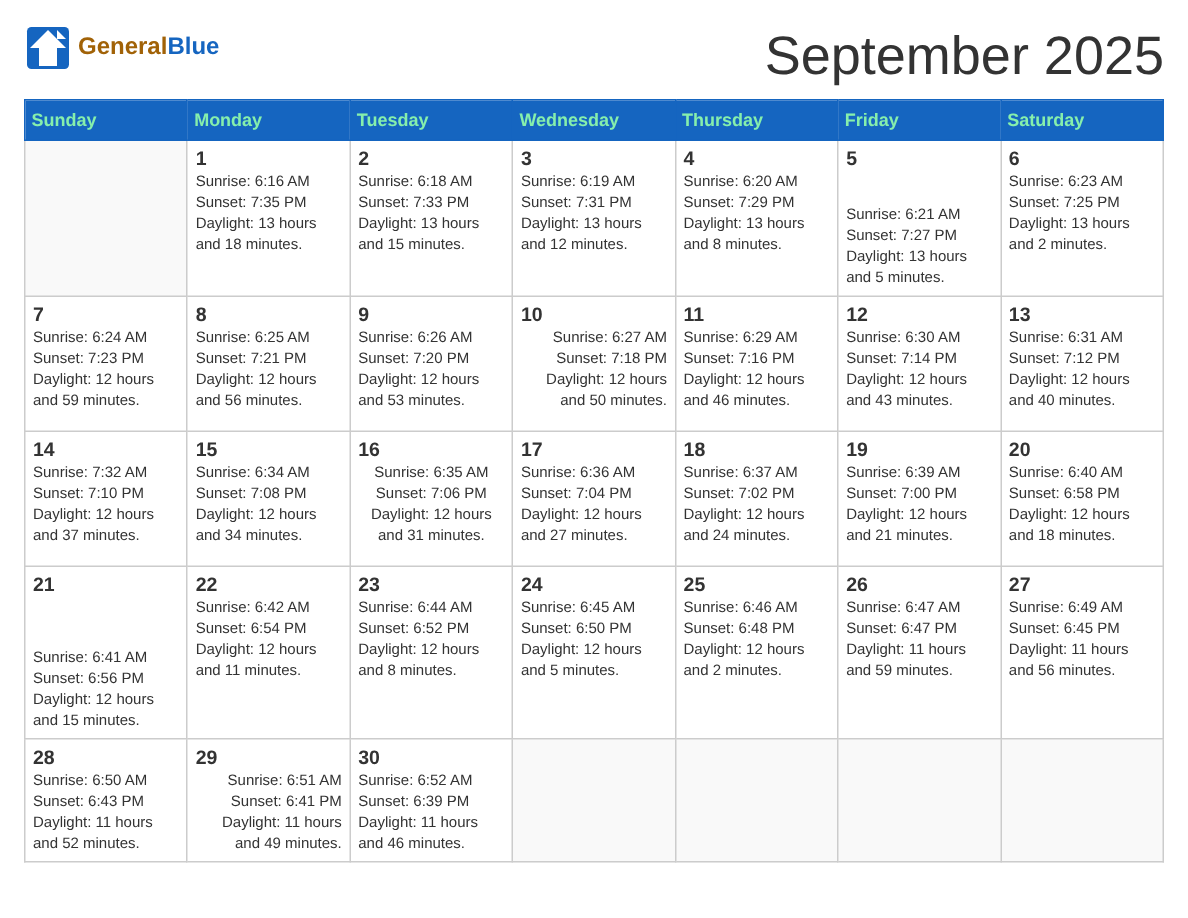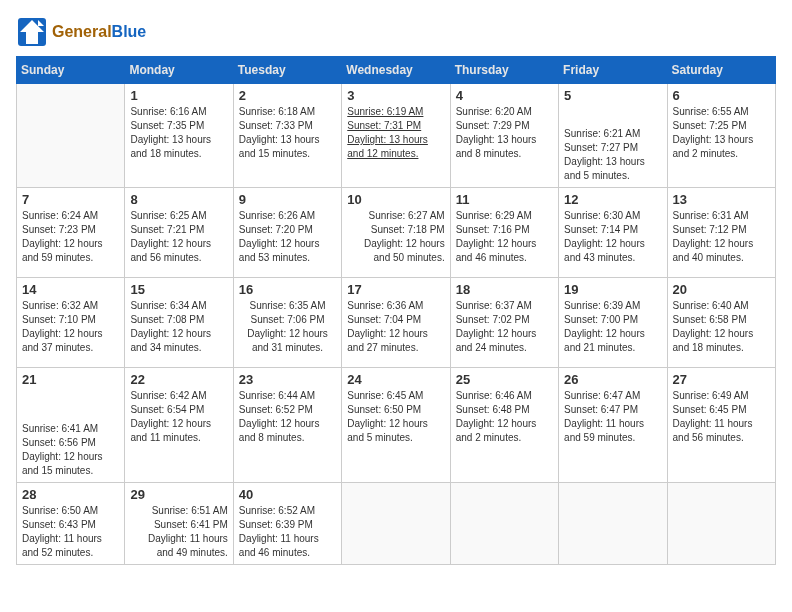--- a/index.html
+++ b/index.html
@@ -25,21 +25,21 @@
     .month-title { font-size: 36px; color: #333; font-weight: normal; }
     .location-title { font-size: 16px; color: #555; }
     
     .calendar {
       width: 100%;
       border-collapse: collapse;
       font-size: 11px;
     }
     .calendar th {
       background: #1565c0;
-      color: #e5e5e5;
+      color: #86efac;
       padding: 6px 4px;
       text-align: left;
       font-size: 12px;
       font-weight: bold;
       border: 1px solid #1565c0;
     }
     .calendar td {
       border: 1px solid #ccc;
       vertical-align: top;
       padding: 4px 5px;
@@ -76,20 +76,21 @@
       <polygon points="16,4 28,16 22,16 22,28 10,28 10,16 4,16" fill="white"></polygon>
       <polygon points="22,4 28,10 22,10" fill="white"></polygon>
     </svg>
     <div>
       <div>
         <span style="font-size:16px;font-weight:bold;color:#a16207;">General</span><span style="font-size:16px;font-weight:bold;color:#1565c0;">Blue</span>
       </div>
     </div>
   </div>
   <div class="title-block">
+    <div class="month-title">September 2025</div>
   </div>
 </div>
 
 <table class="calendar">
   <thead>
     <tr>
     <th>Sunday</th>
         <th>Monday</th>
         <th>Tuesday</th>
         <th>Wednesday</th>
@@ -110,42 +111,42 @@
         </td>
         <td>
           <span class="day-number">2</span>
           <div class="day-info" style="white-space: pre-line;">Sunrise: 6:18 AM
 Sunset: 7:33 PM
 Daylight: 13 hours
 and 15 minutes.</div>
         </td>
         <td>
           <span class="day-number">3</span>
-          <div class="day-info" style="white-space: pre-line; text-decoration: underline;">Sunrise: 6:19 AM
+          <div class="day-info" style="white-space: pre-line;">Sunrise: 6:19 AM
 Sunset: 7:31 PM
 Daylight: 13 hours
 and 12 minutes.</div>
         </td>
         <td>
           <span class="day-number">4</span>
           <div class="day-info" style="white-space: pre-line;">Sunrise: 6:20 AM
 Sunset: 7:29 PM
 Daylight: 13 hours
 and 8 minutes.</div>
         </td>
         <td>
           <span class="day-number">5</span>
           <div class="day-info" style="white-space: pre-line; margin-top: 24px;">Sunrise: 6:21 AM
 Sunset: 7:27 PM
 Daylight: 13 hours
 and 5 minutes.</div>
         </td>
         <td>
           <span class="day-number">6</span>
-          <div class="day-info" style="white-space: pre-line;">Sunrise: 6:55 AM
+          <div class="day-info" style="white-space: pre-line;">Sunrise: 6:23 AM
 Sunset: 7:25 PM
 Daylight: 13 hours
 and 2 minutes.</div>
         </td>
       </tr>
       <tr>
         <td>
           <span class="day-number">7</span>
           <div class="day-info" style="white-space: pre-line;">Sunrise: 6:24 AM
 Sunset: 7:23 PM
@@ -191,21 +192,21 @@
           <span class="day-number">13</span>
           <div class="day-info" style="white-space: pre-line;">Sunrise: 6:31 AM
 Sunset: 7:12 PM
 Daylight: 12 hours
 and 40 minutes.</div>
         </td>
       </tr>
       <tr>
         <td>
           <span class="day-number">14</span>
-          <div class="day-info" style="white-space: pre-line;">Sunrise: 6:32 AM
+          <div class="day-info" style="white-space: pre-line;">Sunrise: 7:32 AM
 Sunset: 7:10 PM
 Daylight: 12 hours
 and 37 minutes.</div>
         </td>
         <td>
           <span class="day-number">15</span>
           <div class="day-info" style="white-space: pre-line;">Sunrise: 6:34 AM
 Sunset: 7:08 PM
 Daylight: 12 hours
 and 34 minutes.</div>
@@ -306,21 +307,21 @@
 and 52 minutes.</div>
         </td>
         <td>
           <span class="day-number">29</span>
           <div class="day-info" style="white-space: pre-line; text-align: right;">Sunrise: 6:51 AM
 Sunset: 6:41 PM
 Daylight: 11 hours
 and 49 minutes.</div>
         </td>
         <td>
-          <span class="day-number">40</span>
+          <span class="day-number">30</span>
           <div class="day-info" style="white-space: pre-line;">Sunrise: 6:52 AM
 Sunset: 6:39 PM
 Daylight: 11 hours
 and 46 minutes.</div>
         </td>
         <td class="empty-cell"></td>
         <td class="empty-cell"></td>
         <td class="empty-cell"></td>
         <td class="empty-cell"></td>
       </tr>

